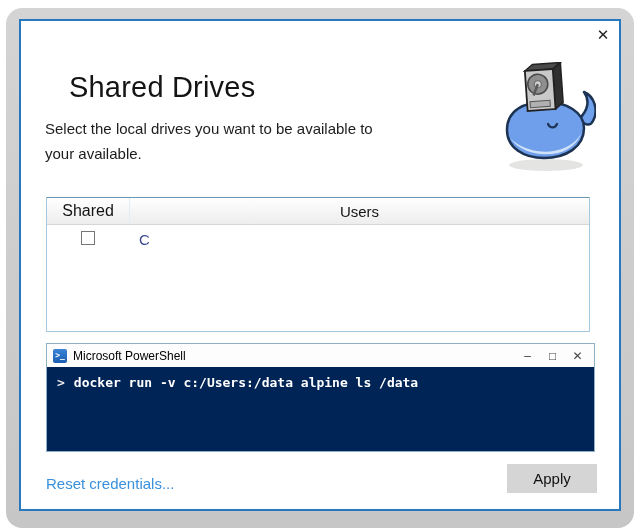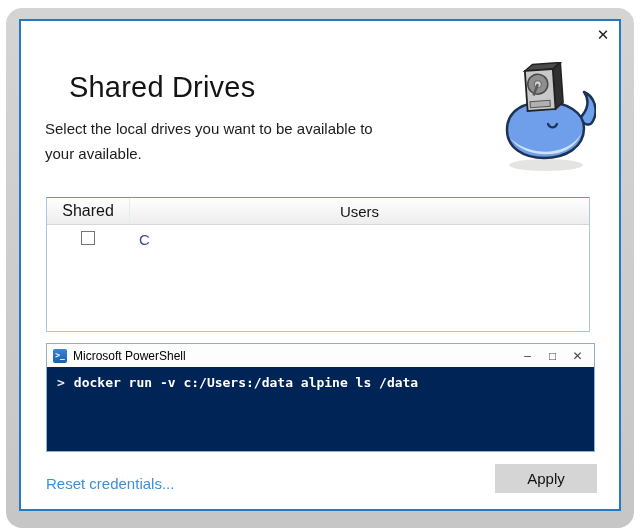--- a/index.html
+++ b/index.html
@@ -36,21 +36,21 @@
     font-family:"DejaVu Sans Mono",monospace;}
   .ps-title{margin-left:6px;font-size:12px;color:#000000;flex:1;}
   .ps-btn{width:25px;height:21px;display:flex;align-items:center;justify-content:center;
     font-size:12px;color:#444;cursor:pointer;}
   .ps-console{flex:1;background:#012456;padding:8px 10px;cursor:text;}
   .ps-line{font-family:"DejaVu Sans Mono",monospace;font-size:13px;font-weight:bold;color:#ffffff;
     white-space:pre;}
   .ps-prompt{color:#e9e9e9;margin-right:9px;}
   
   .reset{position:absolute;left:25px;top:446px;font-size:15px;color:#3990dd;cursor:pointer;margin-top:8px;}
-  .apply{position:absolute;right:22px;top:443px;width:102px;height:29px;background:#d5d5d5;
+  .apply{position:absolute;right:22px;top:443px;width:90px;height:29px;background:#d5d5d5;
     border:none;font-size:15px;color:#111;font-family:"Liberation Sans",sans-serif;cursor:pointer;}
 </style>
 </head>
 <body>
 
 <div class="stage">
   <div class="frame"></div>
 
   <div class="dialog">
 

